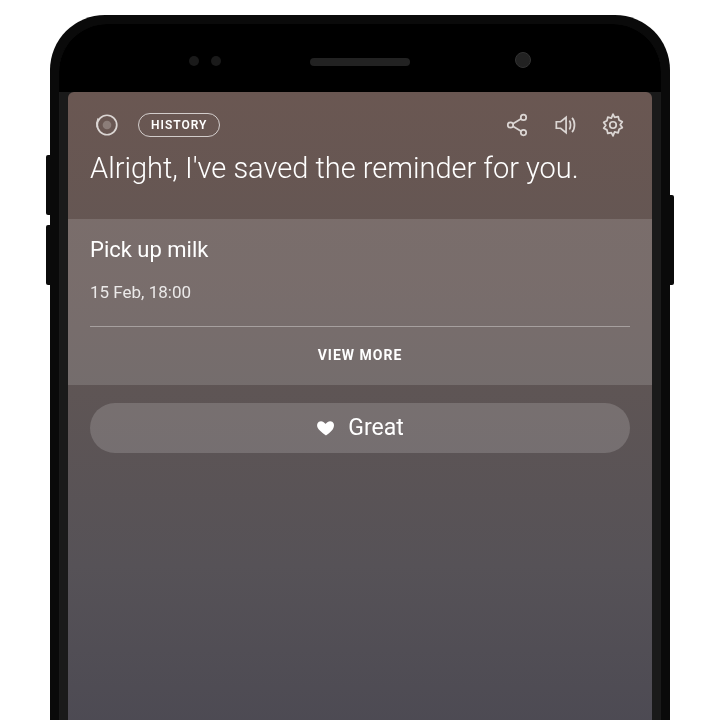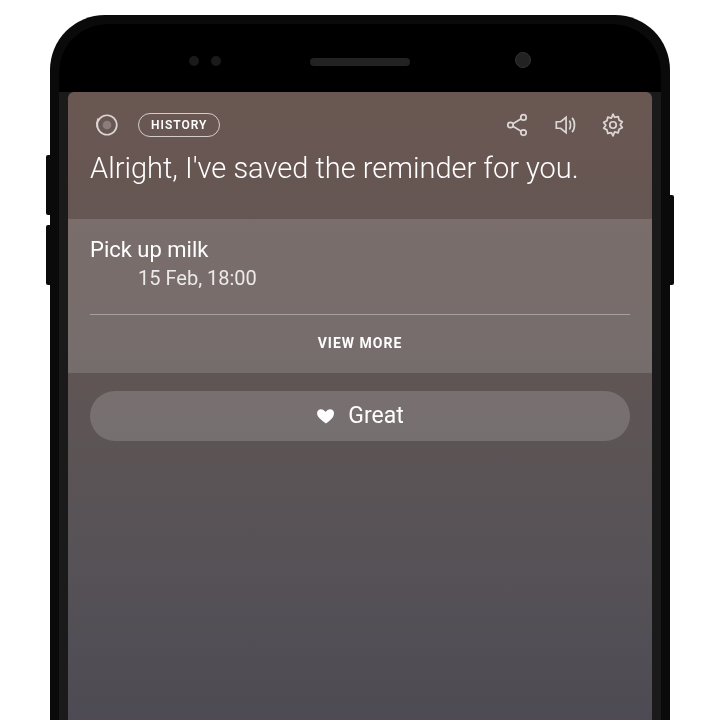--- a/index.html
+++ b/index.html
@@ -154,26 +154,25 @@
   .reminder-card {
     margin-top: 28px;
     margin-left: -22px;
     margin-right: -22px;
     background: rgba(255,255,255,0.14);
     padding: 18px 22px 0 22px;
   }
   .reminder-title {
     font-size: 22px;
     color: #fff;
-    margin-bottom: 4px;
+    margin-bottom: 20px;
   }
   .reminder-date {
-    font-size: 20px;
+    font-size: 17px;
     color: rgba(255,255,255,0.85);
-    margin-left: 48px;
   }
   .card-divider {
     border: none;
     border-top: 1px solid rgba(255,255,255,0.35);
     margin-top: 24px;
   }
   .view-more {
     text-align: center;
     padding: 20px 0 22px 0;
     font-size: 14px;

